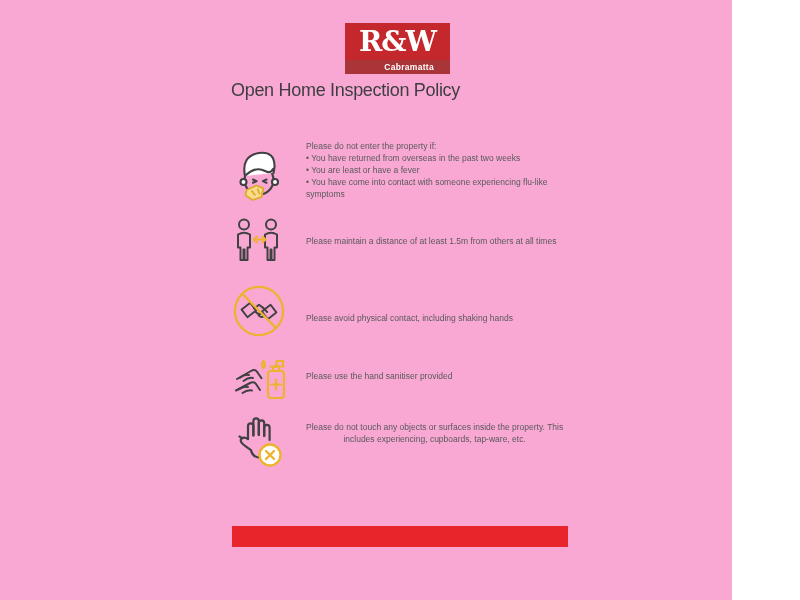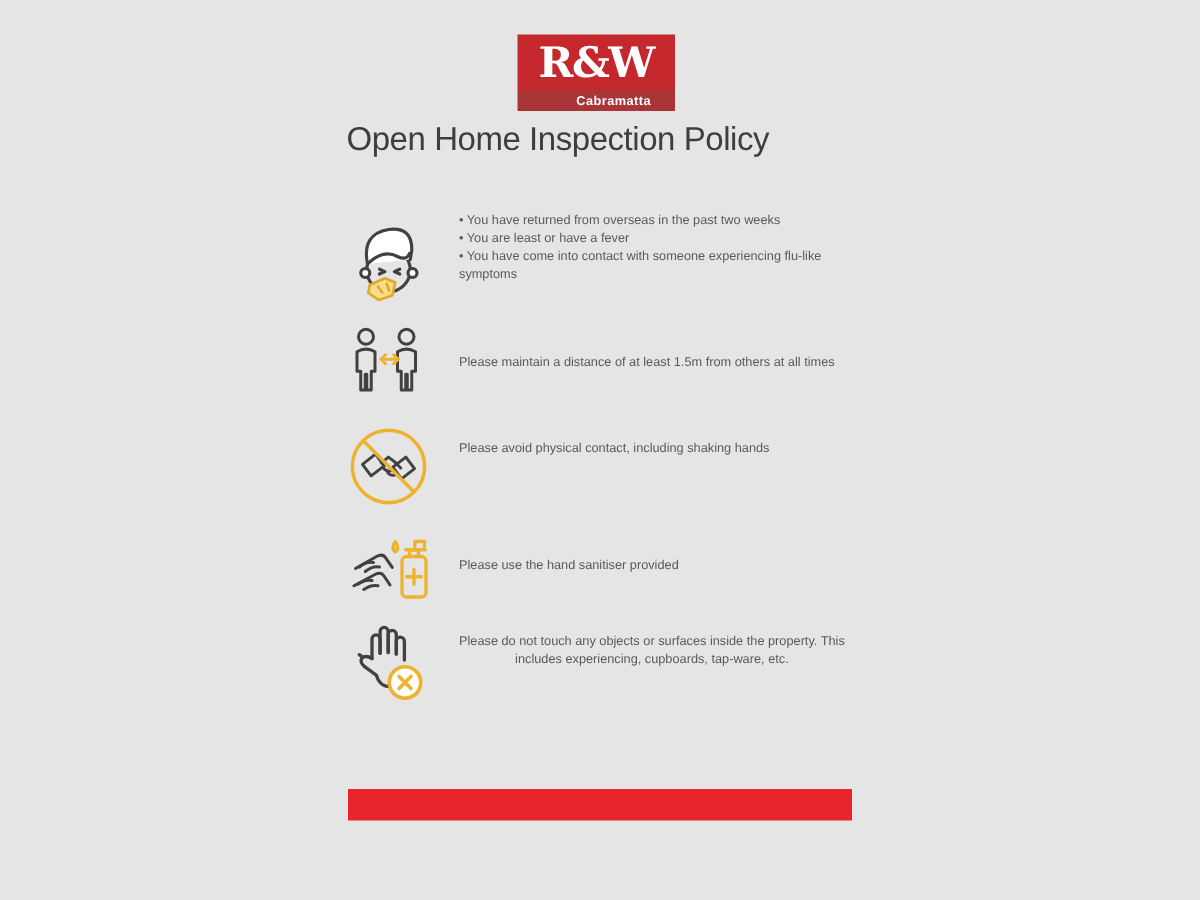--- a/index.html
+++ b/index.html
@@ -1,33 +1,33 @@
 <!DOCTYPE html>
 <html><head>
 <meta charset="utf-8">
 <style>
   html,body{margin:0;padding:0;background:#fff;}
   #canvas{
-    position:relative;width:800px;height:600px;background:#e5e5e5;overflow:hidden;
+    position:relative;width:732px;height:600px;background:#f9a8d4;overflow:hidden;
     font-family:"Liberation Sans","DejaVu Sans",sans-serif;
   }
   
   .logo{position:absolute;left:345px;top:23px;width:105px;}
   .logo-main{
     height:37px;background:#C4282C;color:#fff;display:flex;align-items:center;justify-content:center;
     font-family:"DejaVu Serif","Liberation Serif",serif;font-weight:bold;font-size:28px;letter-spacing:-1px;
   }
   .logo-band{
     height:14px;background:#A93539;color:#fff;display:flex;align-items:center;justify-content:flex-end;
     font-size:8.5px;letter-spacing:.3px;padding-right:16px;box-sizing:border-box;font-weight:bold;
   }
   
   .page-title{
     position:absolute;left:231px;top:80px;width:340px;
-    font-size:22px;letter-spacing:-0.3px;color:#3E3E40;font-weight:500;
+    font-size:18px;letter-spacing:-0.3px;color:#3E3E40;font-weight:500;
   }
   
   .icon-box{position:absolute;}
   .row-text{position:absolute;color:#58595B;font-size:8.5px;line-height:12px;}
   .row-text .line{white-space:nowrap;}
   
   .footer-bar{position:absolute;left:232px;top:526px;width:336px;height:21px;background:#E8252A;}
   svg{display:block;}
 </style>
 </head>
@@ -53,20 +53,21 @@
         <path d="M19,34.5 l3.6,1.6 -3.6,1.6"></path>
         <path d="M32.5,34.5 l-3.6,1.6 3.6,1.6"></path>
       </g>
       <g stroke="#DDAB2B" stroke-width="1.8" stroke-linejoin="round">
         <path d="M12.5,45 l10,-4.5 7,2.8 -2,8.7 -9,3 -7,-4.8 z" fill="#F8DC8C"></path>
         <path d="M17.5,45.5 l3.8,5 M23.5,43.5 l2.2,5.8" fill="none"></path>
       </g>
     </svg>
   </div>
   <div class="row-text" style="left:306px;top:140px;">
+    <div class="line">Please do not enter the property if:</div>
     <div class="line">• You have returned from overseas in the past two weeks</div>
     <div class="line">• You are least or have a fever</div>
     <div class="line">• You have come into contact with someone experiencing flu-like</div>
     <div class="line">symptoms</div>
   </div>
 
   <div class="icon-box" style="left:233px;top:218px;">
     <svg width="54" height="46" viewBox="0 0 54 46" fill="none">
       <g stroke="#414042" stroke-width="2" stroke-linecap="round" stroke-linejoin="round">
         <circle cx="11" cy="6.5" r="5"></circle>
@@ -94,21 +95,21 @@
         <path d="M24.5,29 q3,3.5 6.5,1.5"></path>
         <path d="M27.5,32.5 q3,3 6.5,0.5"></path>
         <path d="M32,24.5 l4.5,4.5"></path>
       </g>
       <g stroke="#EDB32F" stroke-width="2.4" fill="none">
         <circle cx="28" cy="28" r="25"></circle>
         <path d="M11,10.5 L45.5,45.5"></path>
       </g>
     </svg>
   </div>
-  <div class="row-text" style="left:306px;top:292px;">
+  <div class="row-text" style="left:306px;top:312px;">
     <div class="line">Please avoid physical contact, including shaking hands</div>
   </div>
 
   <div class="icon-box" style="left:231px;top:352px;">
     <svg width="58" height="52" viewBox="0 0 58 52" fill="none">
       <g stroke="#414042" stroke-width="2" stroke-linecap="round" stroke-linejoin="round">
         <path d="M6,27 l14,-8 q4,-2.2 6,0.8 l4.5,6.5"></path>
         <path d="M8.5,26 q5,-4 9.5,-3"></path>
         <path d="M12.5,29 q5,-4 9.5,-3"></path>
         <path d="M5,38.5 l14,-7.5 q4,-2 6,1 l4,6"></path>

